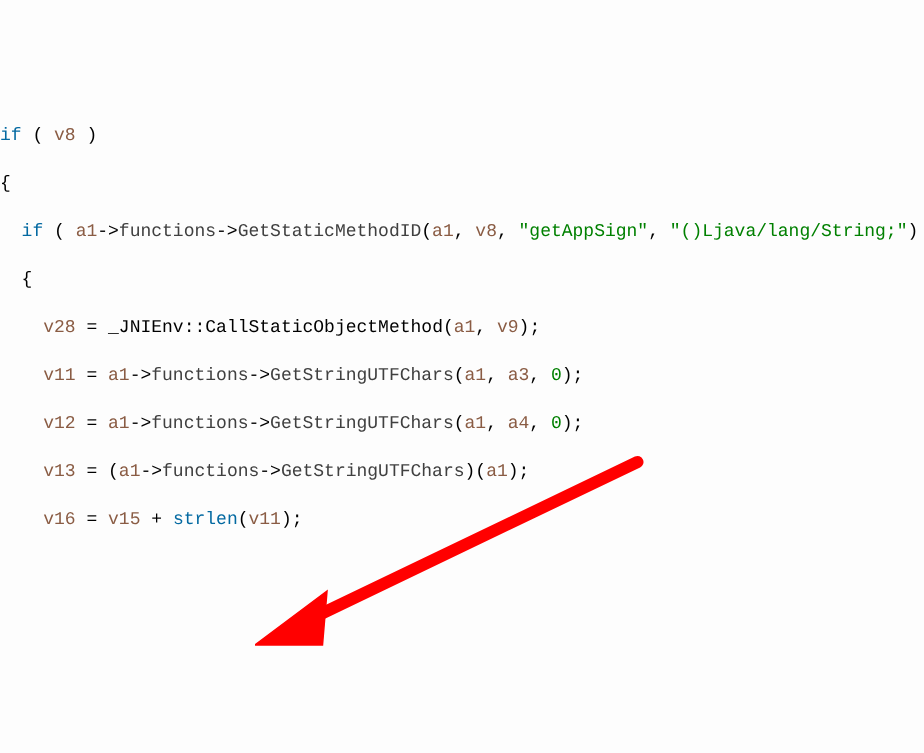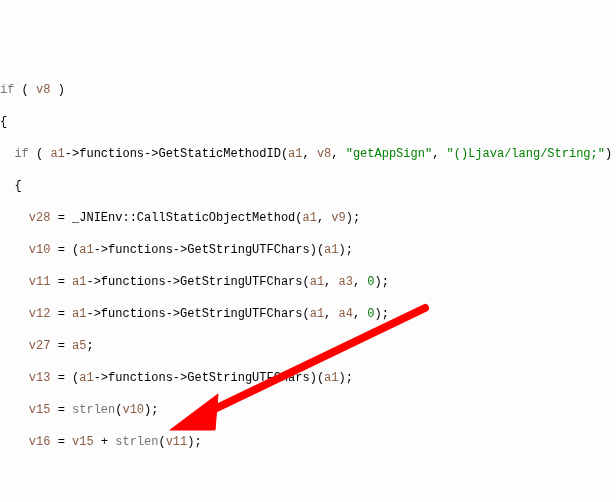--- a/index.html
+++ b/index.html
@@ -15,24 +15,24 @@
     width: 616px;
     height: 502px;
     position: relative;
   }
   .code {
     padding: 2px 0 0 0;
   }
   .line {
     display: block;
   }
-  .kw     { color: #737373; }   
+  .kw     { color: #0369a1; }   
   .punct  { color: #000000; }
   .var    { color: #8a5c44; }   
-  .member { color: #000000; }   
+  .member { color: #404040; }   
   .func   { color: #000000; text-align: center; }
   .num    { color: #008000; }
   .str    { color: #008000; }
   .op     { color: #000000; }
   .brace  { color: #000000; }
   .arrow-svg {
     position: absolute;
     top: 288px;
     left: 170px;
     pointer-events: none;
@@ -42,26 +42,23 @@
 <body>
 
 
 
 <div class="code">
 <span class="line"><span class="kw">if</span> <span class="punct">(</span> <span class="var">v8</span> <span class="punct">)</span></span>
 <span class="line"><span class="brace">{</span></span>
 <span class="line">  <span class="kw">if</span> <span class="punct">(</span> <span class="var">a1</span><span class="op">-&gt;</span><span class="member">functions</span><span class="op">-&gt;</span><span class="member">GetStaticMethodID</span><span class="punct">(</span><span class="var">a1</span><span class="punct">,</span> <span class="var">v8</span><span class="punct">,</span> <span class="str">"getAppSign"</span><span class="punct">,</span> <span class="str">"()Ljava/lang/String;"</span><span class="punct">)</span> </span>
 <span class="line">  <span class="brace">{</span></span>
 <span class="line">    <span class="var">v28</span> <span class="op">=</span> <span class="func">_JNIEnv</span><span class="op">::</span><span class="func">CallStaticObjectMethod</span><span class="punct">(</span><span class="var">a1</span><span class="punct">,</span> <span class="var">v9</span><span class="punct">);</span></span>
-<span class="line">    <span class="var">v10</span> <span class="op">=</span> <span class="punct">(</span><span class="var">a1</span><span class="op">-&gt;</span><span class="member">functions</span><span class="op">-&gt;</span><span class="member">GetStringUTFChars</span><span class="punct">)(</span><span class="var">a1</span><span class="punct">);</span></span>
 <span class="line">    <span class="var">v11</span> <span class="op">=</span> <span class="var">a1</span><span class="op">-&gt;</span><span class="member">functions</span><span class="op">-&gt;</span><span class="member">GetStringUTFChars</span><span class="punct">(</span><span class="var">a1</span><span class="punct">,</span> <span class="var">a3</span><span class="punct">,</span> <span class="num">0</span><span class="punct">);</span></span>
 <span class="line">    <span class="var">v12</span> <span class="op">=</span> <span class="var">a1</span><span class="op">-&gt;</span><span class="member">functions</span><span class="op">-&gt;</span><span class="member">GetStringUTFChars</span><span class="punct">(</span><span class="var">a1</span><span class="punct">,</span> <span class="var">a4</span><span class="punct">,</span> <span class="num">0</span><span class="punct">);</span></span>
-<span class="line">    <span class="var">v27</span> <span class="op">=</span> <span class="var">a5</span><span class="punct">;</span></span>
 <span class="line">    <span class="var">v13</span> <span class="op">=</span> <span class="punct">(</span><span class="var">a1</span><span class="op">-&gt;</span><span class="member">functions</span><span class="op">-&gt;</span><span class="member">GetStringUTFChars</span><span class="punct">)(</span><span class="var">a1</span><span class="punct">);</span></span>
-<span class="line">    <span class="var">v15</span> <span class="op">=</span> <span class="kw">strlen</span><span class="punct">(</span><span class="var">v10</span><span class="punct">);</span></span>
 <span class="line">    <span class="var">v16</span> <span class="op">=</span> <span class="var">v15</span> <span class="op">+</span> <span class="kw">strlen</span><span class="punct">(</span><span class="var">v11</span><span class="punct">);</span></span>
 
 
 
 
 
 
 
 
 

